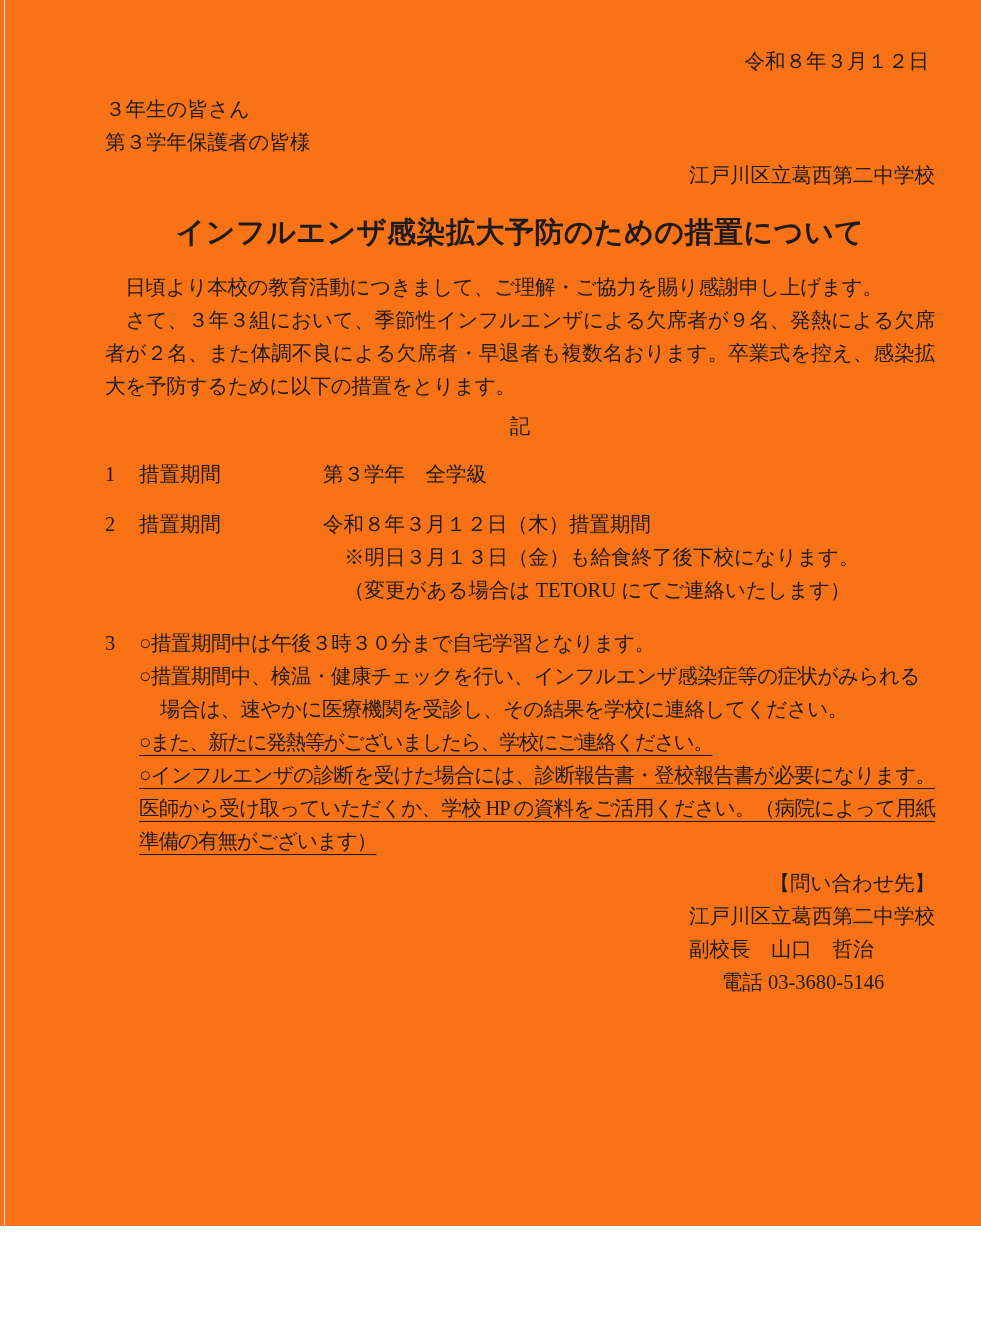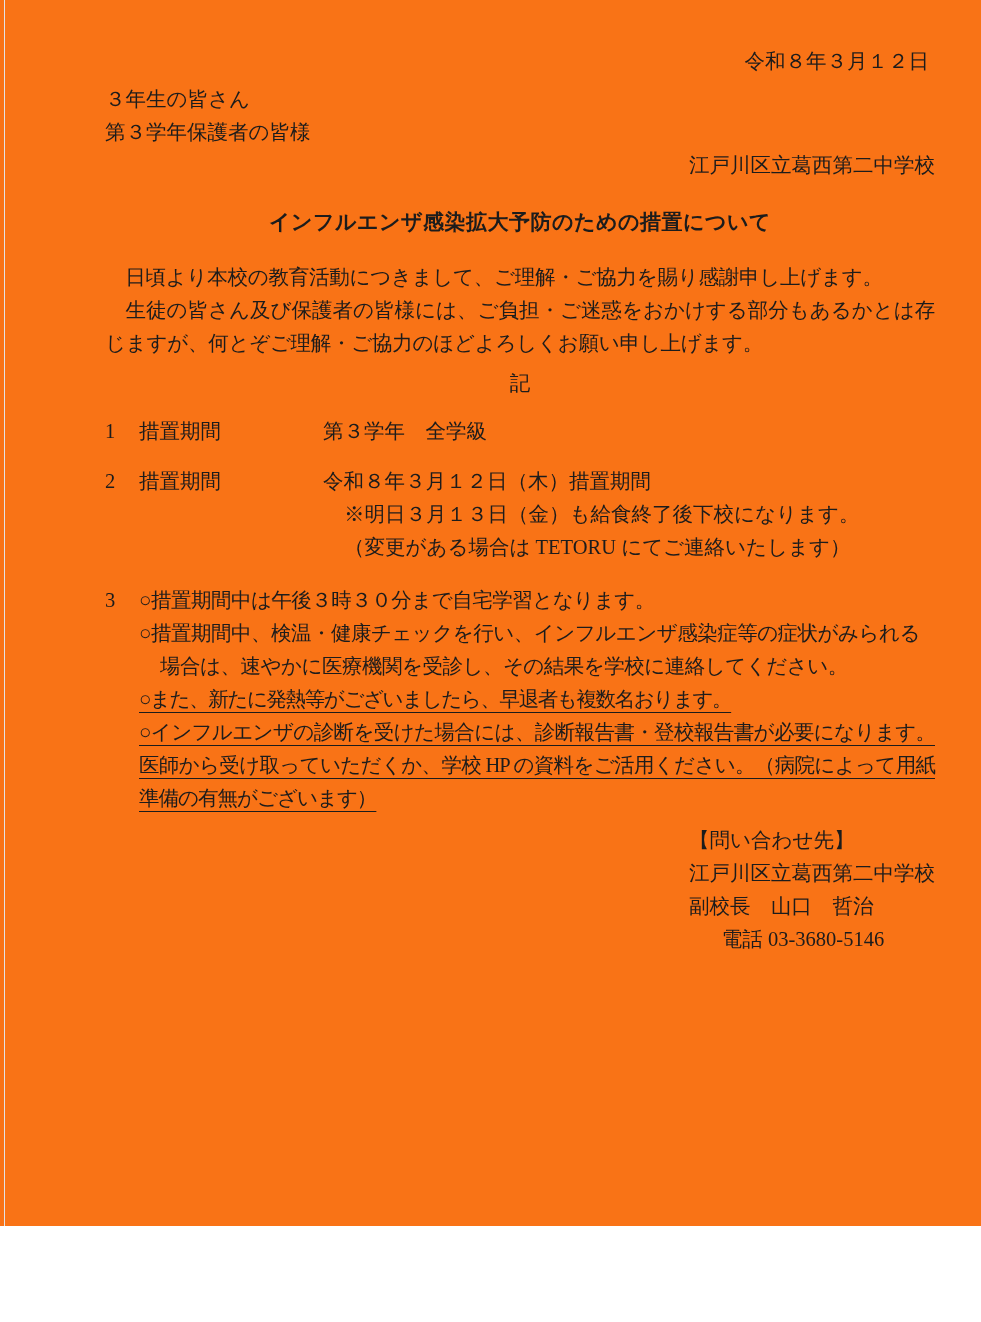--- a/index.html
+++ b/index.html
@@ -21,29 +21,29 @@
   
   .scan-edge {
     position: absolute;
     left: 4px; top: 0; bottom: 0;
     width: 1px;
     background: #e2e2e6;
   }
 
   .date-line { text-align: right; padding-right: 6px; }
 
-  .addressees { margin-top: 5px; }
+  .addressees { margin-top: 15px; }
 
   .sender { text-align: right; }
   .sender-principal { padding-right: 24px; }
 
   .doc-title {
     font-family: "Liberation Sans", "DejaVu Sans", sans-serif;
     font-weight: bold;
-    font-size: 21px;
+    font-size: 29px;
     letter-spacing: 0.5px;
     text-align: center;
     line-height: 40px;
     margin: 20px 0 0 0;
   }
 
   .body-paragraphs { margin-top: 19px; }
   .body-paragraphs p {
     margin: 0;
     text-align: justify;
@@ -79,21 +79,21 @@
     text-decoration-thickness: 1.2px;
     letter-spacing: -1px;
   }
   .bullet.u-squeeze { letter-spacing: -1.4px; }
 
   .contact {
     margin-top: 9px;
     width: fit-content;
     margin-left: auto;
   }
-  .contact-heading { text-align: left; }
+  .contact-heading { text-align: right; }
   .contact-school  { text-align: right; }
   .contact-vp      { padding-right: 20px; }
   .contact-phone   { text-align: center; padding-right: 18px; }
 </style>
 </head>
 <body>
 
 <div class="page">
   <div class="scan-edge"></div>
 
@@ -105,21 +105,21 @@
   </div>
 
   <div class="sender">
     <div class="sender-school">江戸川区立葛西第二中学校</div>
   </div>
 
   <h1 class="doc-title">インフルエンザ感染拡大予防のための措置について</h1>
 
   <div class="body-paragraphs">
     <p>　日頃より本校の教育活動につきまして、ご理解・ご協力を賜り感謝申し上げます。</p>
-    <p>　生徒の皆さん及び保護者の皆様には、ご負担・ご迷惑をおかけする部分もあるかとは存じますが、何とぞご理解・ご協力のほどよろしくお願い申し上げます。</p>
+    <p>　さて、３年３組において、季節性インフルエンザによる欠席者が９名、発熱による欠席者が２名、また体調不良による欠席者・早退者も複数名おります。卒業式を控え、感染拡大を予防するために以下の措置をとります。</p>
   </div>
 
   <div class="record-marker">記</div>
 
   <div class="item item-1">
     <span class="item-no">1</span>
     <span class="item-label">措置期間</span>
     <div class="item-body">
       <div>第３学年　全学級</div>
     </div>
@@ -133,21 +133,21 @@
       <div class="ind1">※明日３月１３日（金）も給食終了後下校になります。</div>
       <div class="ind1">（変更がある場合は TETORU にてご連絡いたします）</div>
     </div>
   </div>
 
   <div class="item item-3">
     <span class="item-no">3</span>
     <div class="item-body">
       <div class="bullet">○措置期間中は午後３時３０分まで自宅学習となります。</div>
       <div class="bullet">○措置期間中、検温・健康チェックを行い、インフルエンザ感染症等の症状がみられる場合は、速やかに医療機関を受診し、その結果を学校に連絡してください。</div>
-      <div class="bullet u u-squeeze">○また、新たに発熱等がございましたら、早退者も複数名おります。</div>
+      <div class="bullet u u-squeeze">○また、新たに発熱等がございましたら、学校にご連絡ください。</div>
       <div class="bullet u">○インフルエンザの診断を受けた場合には、診断報告書・登校報告書が必要になります。医師から受け取っていただくか、学校 HP の資料をご活用ください。（病院によって用紙準備の有無がございます）</div>
     </div>
   </div>
 
   <div class="contact">
     <div class="contact-heading">【問い合わせ先】</div>
     <div class="contact-school">江戸川区立葛西第二中学校</div>
     <div class="contact-vp">副校長　山口　哲治</div>
     <div class="contact-phone">電話 03-3680-5146</div>
   </div>

